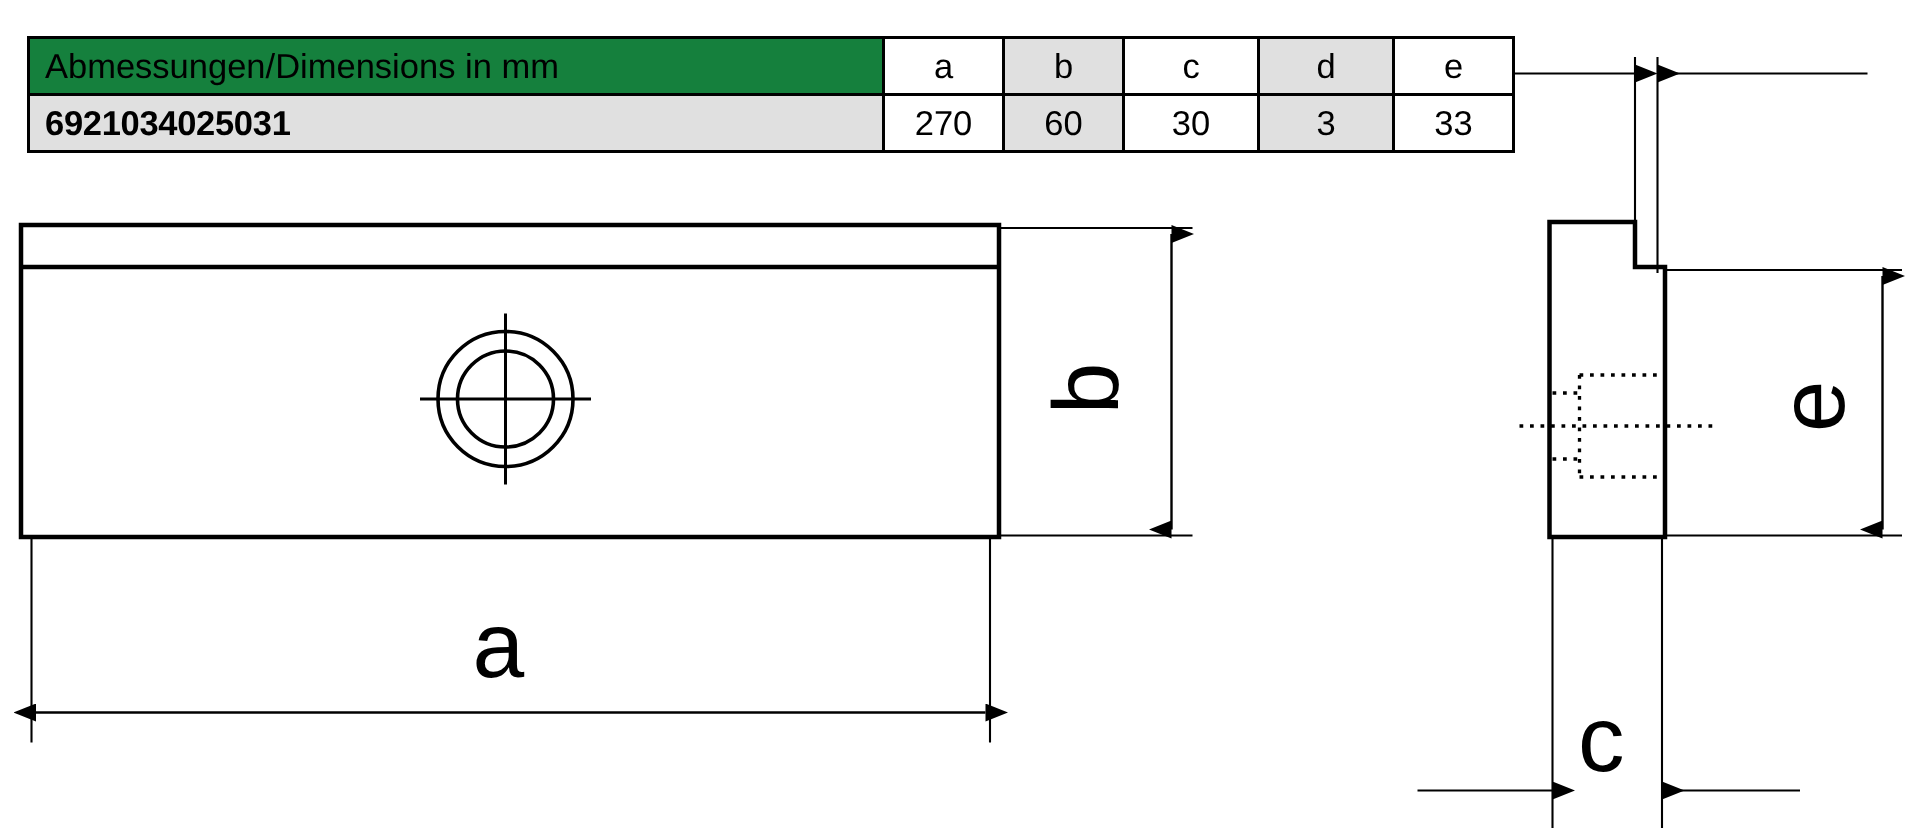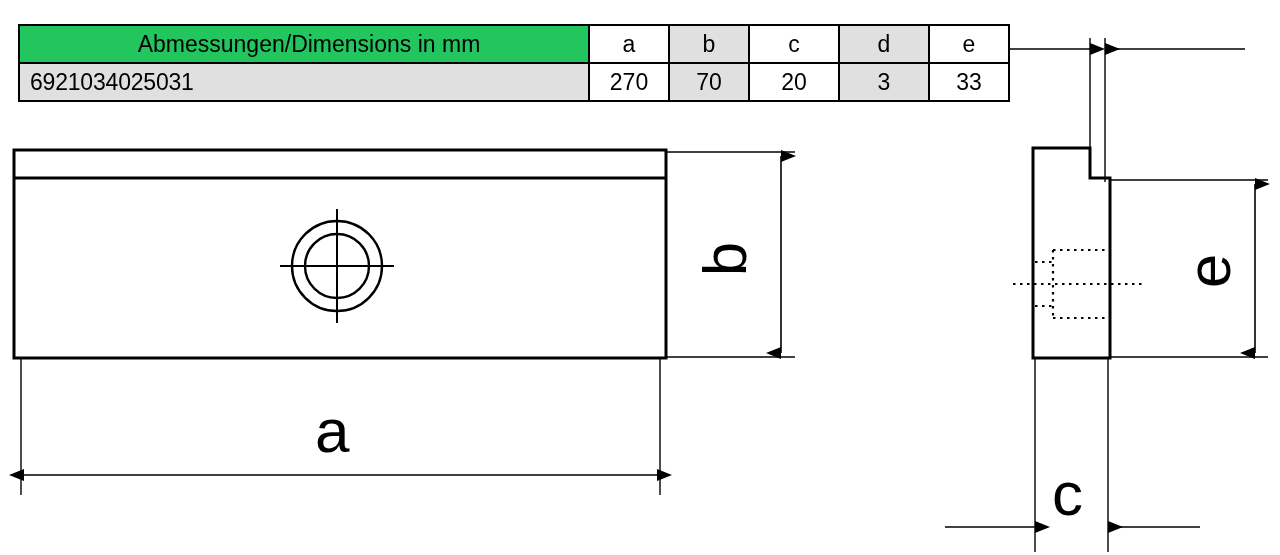--- a/index.html
+++ b/index.html
@@ -33,30 +33,30 @@
     border: 2px solid #000000;
     height: 36px;
     padding: 0 0 0 0;
     text-align: center;
     vertical-align: middle;
     font-size: 23px;
     line-height: 1;
     white-space: nowrap;
   }
   table.dim-table td.label-cell {
-    text-align: center;
+    text-align: left;
     padding-left: 10px;
-    background: #22c55e;
+    background: #15803d;
     margin-top: 12px;
   }
   table.dim-table td.part-cell {
     text-align: left;
     padding-left: 10px;
     background: #e0e0e0;
-    font-weight: normal;
+    font-weight: bold;
     letter-spacing: -0.2px;
   }
   table.dim-table td.shaded {
     background: #e0e0e0;
   }
   table.dim-table td.plain {
     background: #ffffff;
   }
 
   
@@ -90,22 +90,22 @@
       <td class="label-cell" style="width:558px">Abmessungen/Dimensions in mm</td>
       <td class="plain" style="width:78px">a</td>
       <td class="shaded" style="width:78px">b</td>
       <td class="plain" style="width:88px">c</td>
       <td class="shaded" style="width:88px">d</td>
       <td class="plain" style="width:78px">e</td>
     </tr>
     <tr>
       <td class="part-cell">6921034025031</td>
       <td class="plain">270</td>
-      <td class="shaded">70</td>
-      <td class="plain">20</td>
+      <td class="shaded">60</td>
+      <td class="plain">30</td>
       <td class="shaded">3</td>
       <td class="plain">33</td>
     </tr>
   </tbody>
     </table>
 </div>
 
 <svg id="drawing" viewBox="0 0 1280 555" width="1280" height="555">
 
   <defs>

